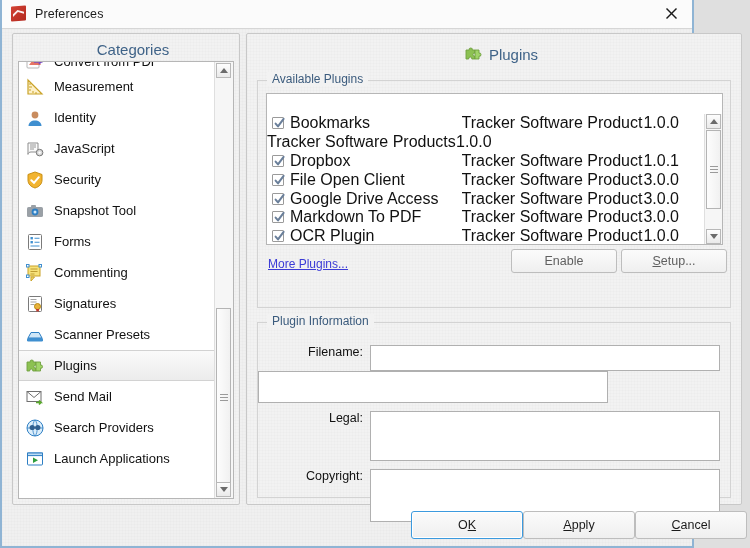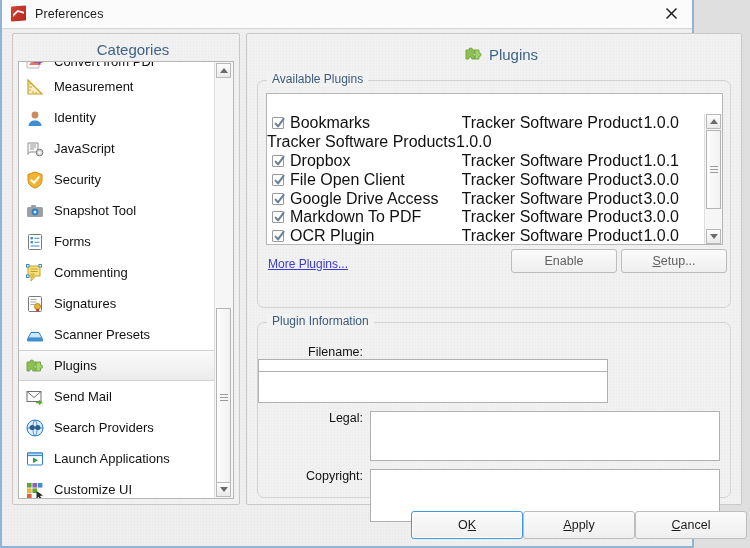--- a/index.html
+++ b/index.html
@@ -141,21 +141,21 @@
   }
   .grip { width: 8px; }
   .grip i {
     display: block; height: 1px; background: #9a9a9a; margin: 2px 0;
   }
 
   
   .group {
     position: absolute;
     border: 1px solid #d3d3d3;
-    border-radius: 7px;
+    border-radius: 0;
     box-sizing: border-box;
     background: transparent;
     text-decoration: underline;
   }
   .group-title {
     position: absolute; top: -9px; left: 9px;
     background: #f2f2f2;
     padding: 0 5px;
     font-size: 12px; color: #3b5b7d;
     user-select: none;
@@ -247,21 +247,21 @@
     text-align: right;
     padding-right: 7px;
     width: 105px;
     user-select: none;
   }
   .field-box {
     background: #ffffff;
     border: 1px solid #b0b0b0;
     box-sizing: border-box;
   }
-  #f-filename    { left: 0px;  top: 22px; flex-direction: column; }
+  #f-filename    { left: 0px;  top: 22px; }
   #f-description { left: 0px;  top: 48px; }
   #f-legal       { left: 0px;  top: 88px; }
   #f-copyright   { left: 0px;  top: 146px; }
 
   
   .bottom-btn { position: absolute; height: 28px; width: 112px; top: 511px; }
   #btn-ok {
     left: 409px;
     border: 1px solid #3c9ade;
     box-shadow: inset 0 0 0 1px #ffffff;
@@ -403,32 +403,20 @@
             <span>Search Providers</span>
           </div>
           <div class="cat-item">
             <span class="cat-icon"><svg width="20" height="20" viewBox="0 0 20 20">
                 <rect x="2.5" y="4" width="15" height="12" rx="1" fill="#fff" stroke="#2e7fc4"></rect>
                 <rect x="2.5" y="4" width="15" height="2.6" fill="#bcdcf5" stroke="#2e7fc4"></rect>
                 <path d="M8 8.5 L13 11.2 L8 13.9z" fill="#2e9e3e"></path>
               </svg></span>
             <span>Launch Applications</span>
           </div>
-          <div class="cat-item">
-            <span class="cat-icon"><svg width="20" height="20" viewBox="0 0 20 20">
-                <rect x="2" y="3" width="4.6" height="4.6" fill="#5aa82e"></rect>
-                <rect x="7.4" y="3" width="4.6" height="4.6" fill="#8b63c4"></rect>
-                <rect x="12.8" y="3" width="4.6" height="4.6" fill="#3f8fd0"></rect>
-                <rect x="2" y="8.4" width="4.6" height="4.6" fill="#e8b23a"></rect>
-                <rect x="7.4" y="8.4" width="4.6" height="4.6" fill="#5aa82e"></rect>
-                <rect x="2" y="13.8" width="4.6" height="4.6" fill="#e0603a"></rect>
-                <path d="M11.5 11 L11.5 19 L13.6 16.8 L15.2 19.6 L16.6 18.6 L15 16 L18 15.6z" fill="#2b2b2b"></path>
-              </svg></span>
-            <span>Customize UI</span>
-          </div>
         </div>
 
       <div class="vscroll">
         <div class="sb-btn up">
             <i class="sb-arrow up"></i>
           </div>
         <div class="sb-thumb" style="top:246px;height:178px;">
           <span class="grip">
               <i></i>
               <i></i>

